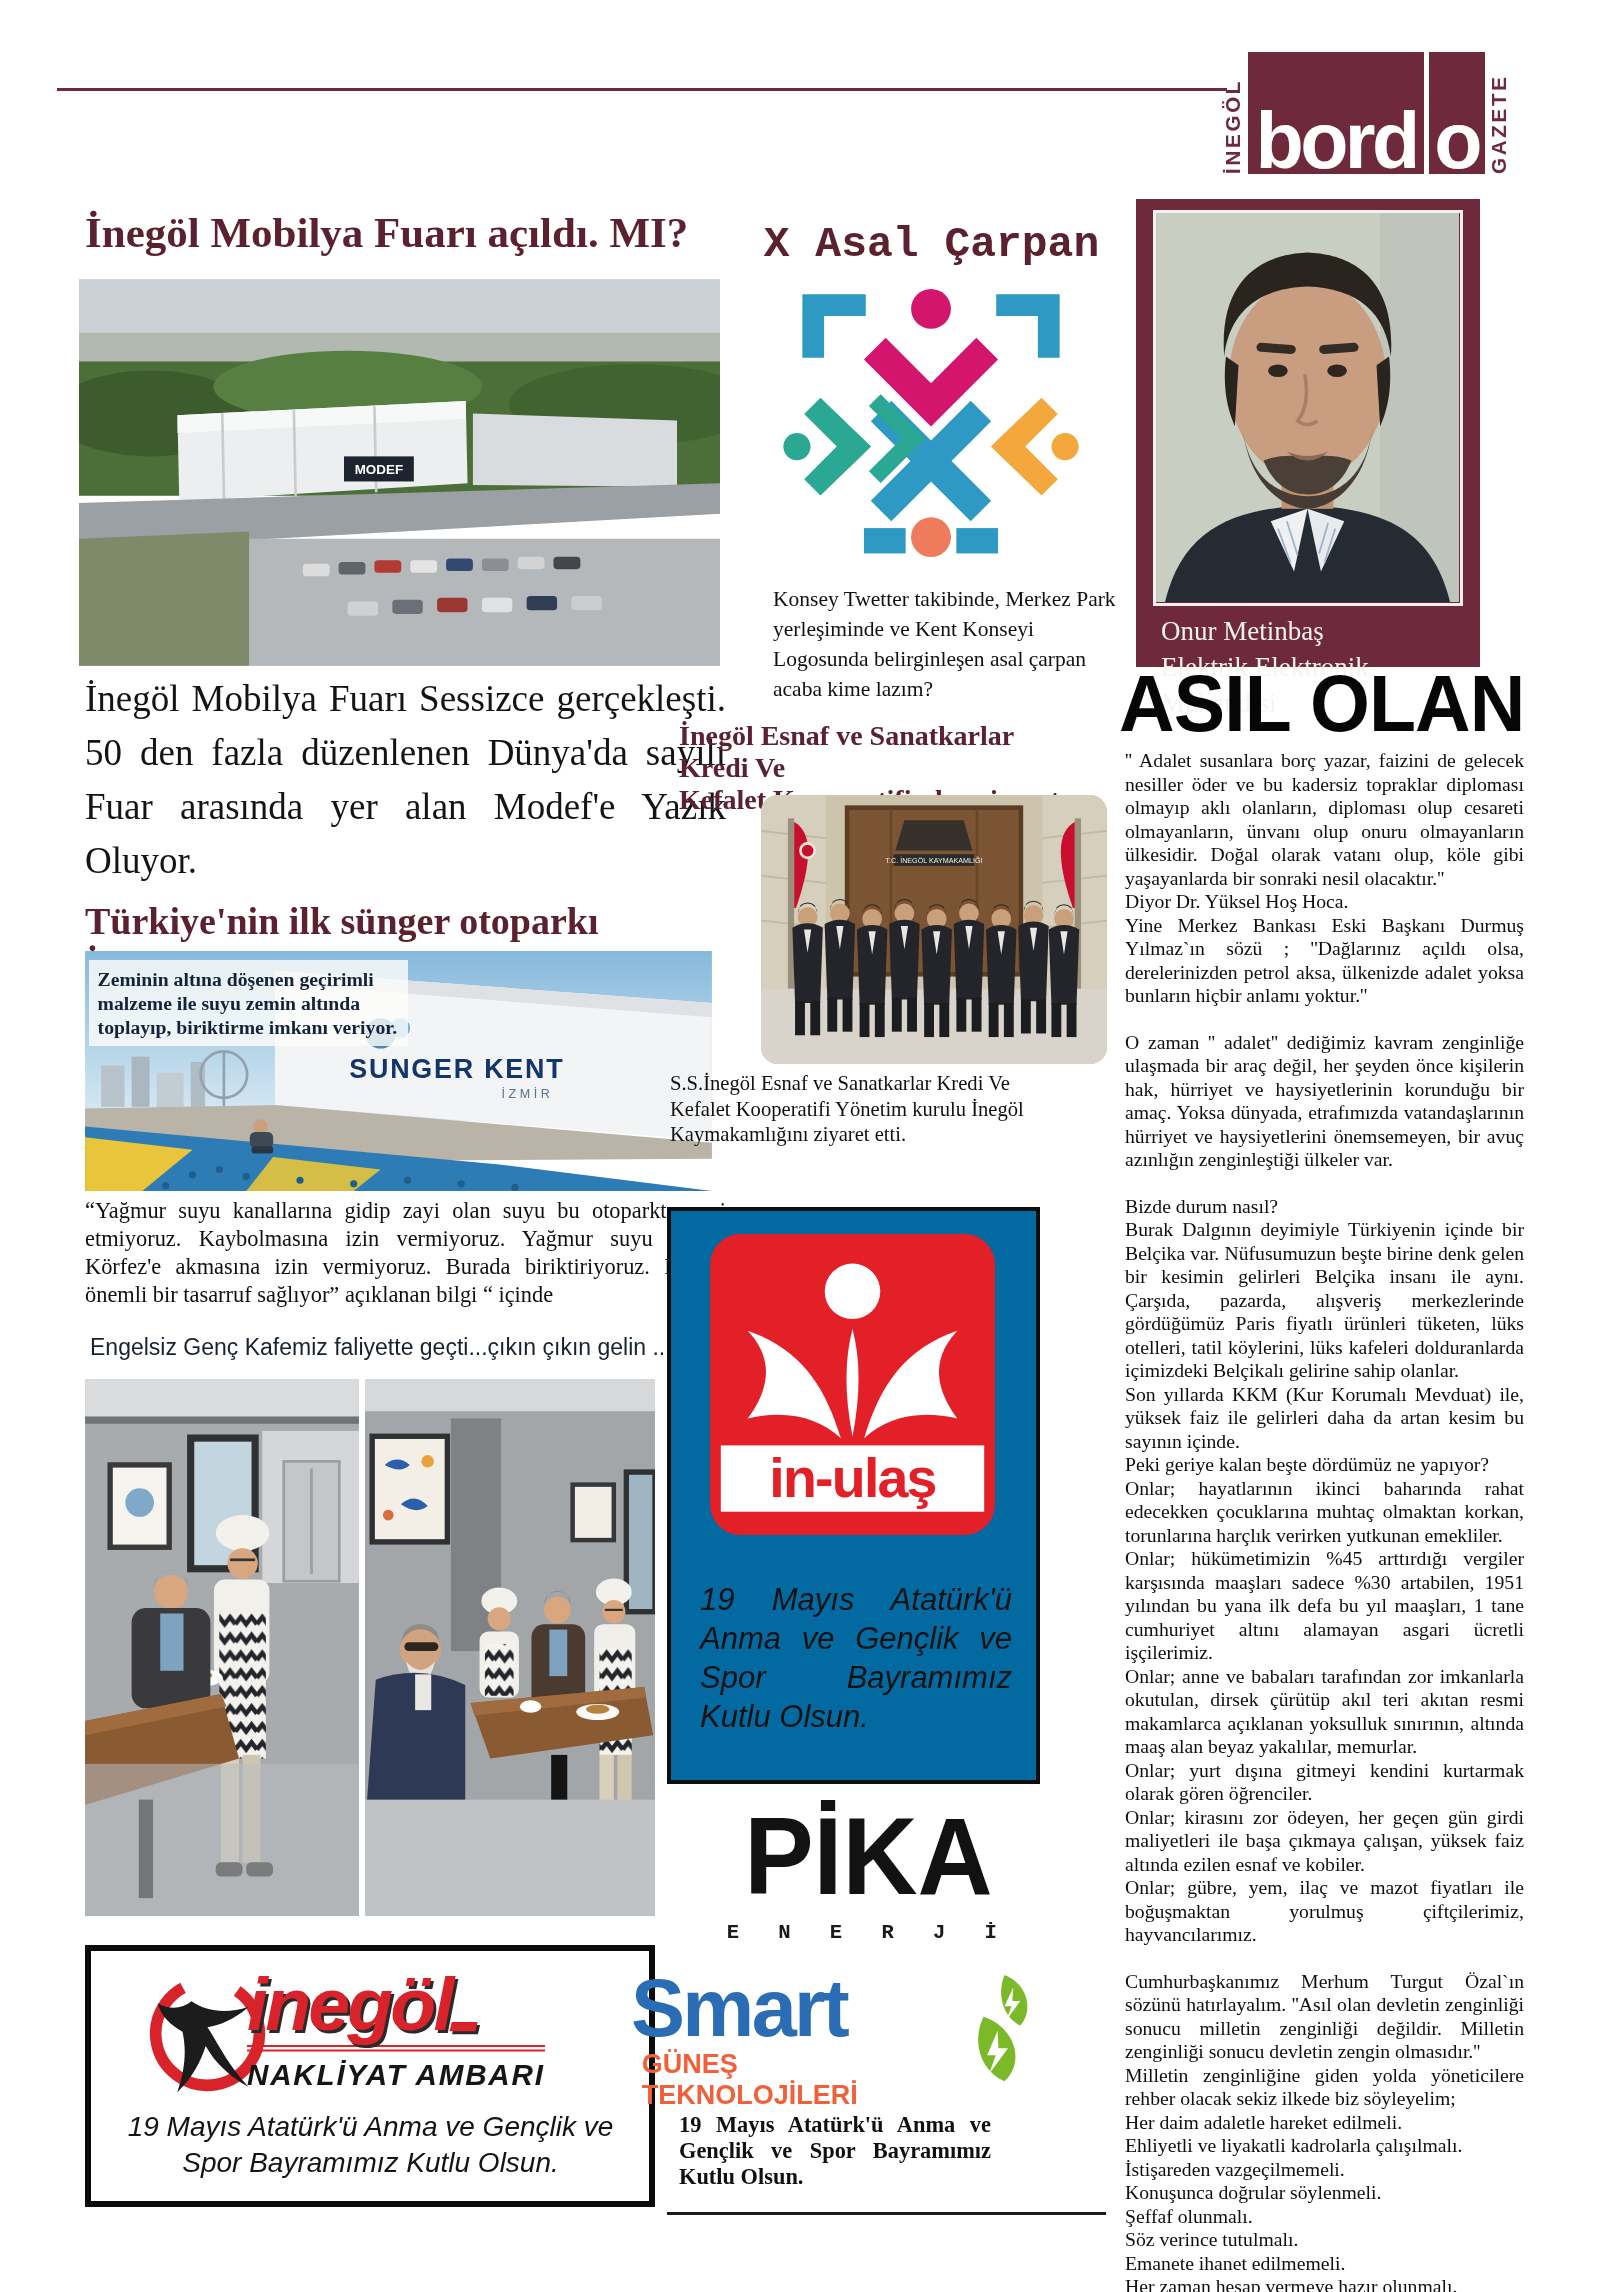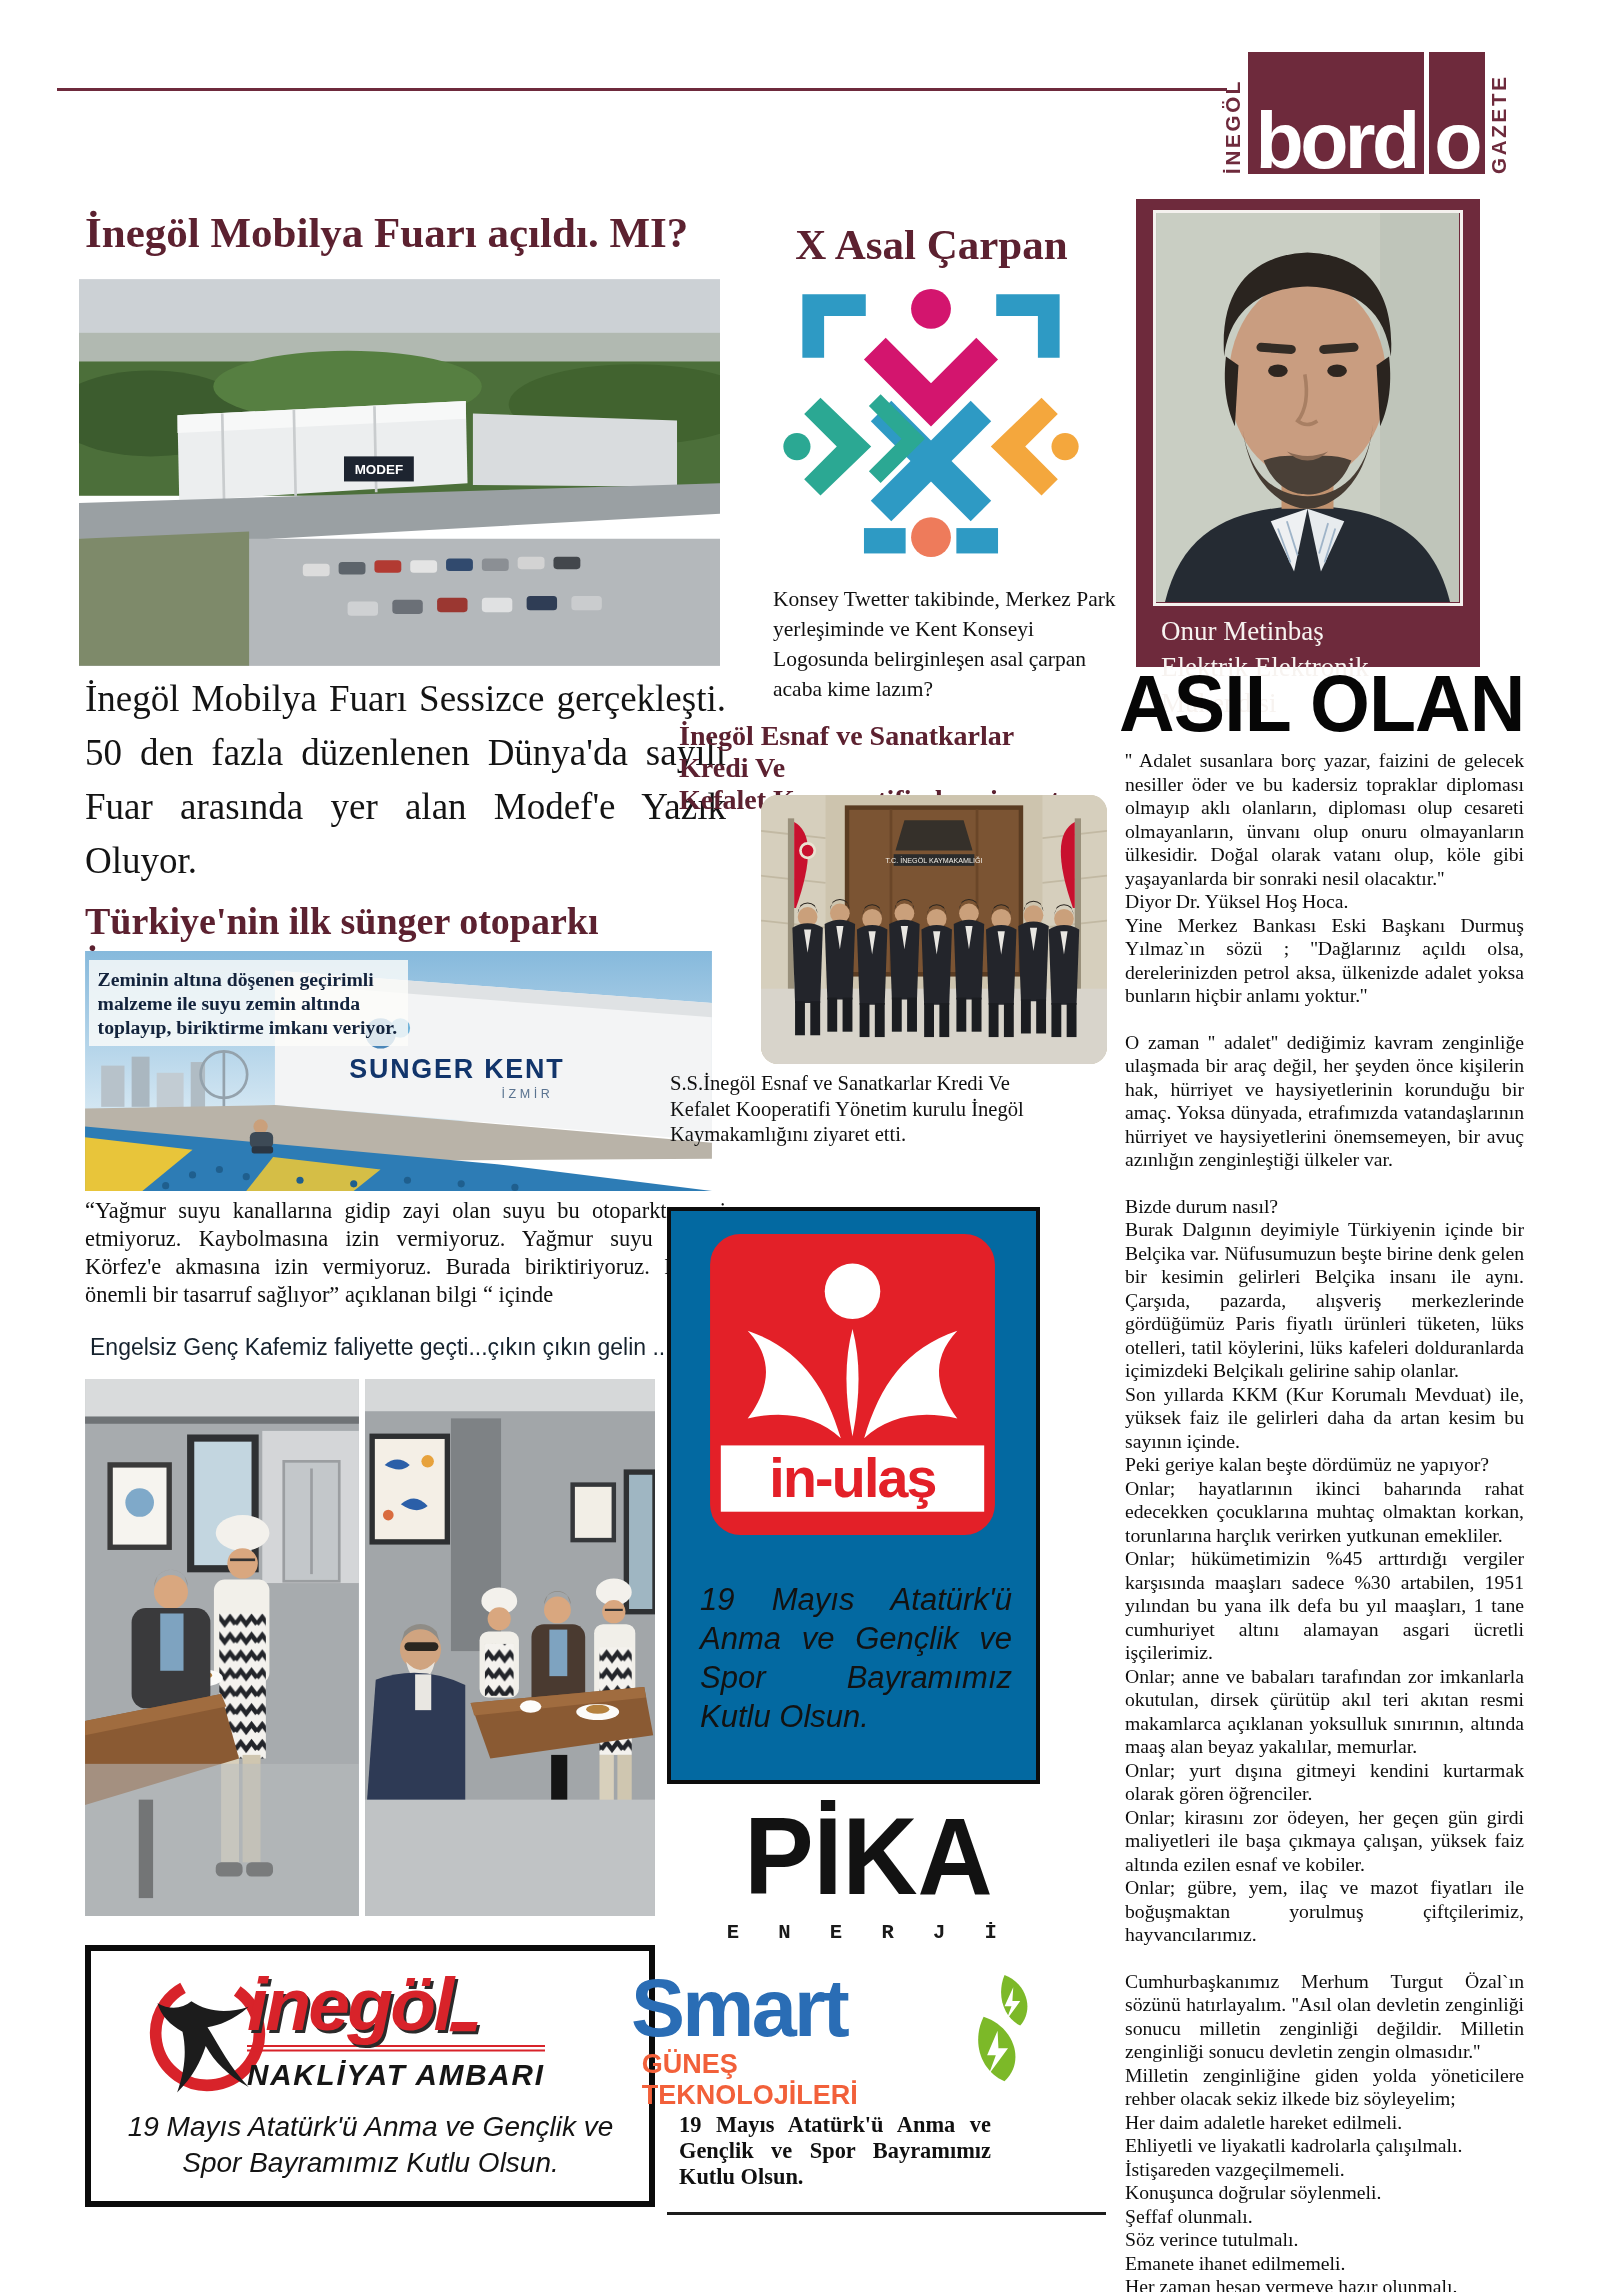--- a/index.html
+++ b/index.html
@@ -16,21 +16,21 @@
       font-weight:bold;font-size:20.6px;letter-spacing:2.7px;color:#6e2a3c;line-height:1;display:flex;align-items:center;}
   .brand-box{background:#6e2a3c;display:flex;align-items:flex-end;justify-content:center;overflow:hidden;}
   .brand-box span{font-family:"Liberation Sans",sans-serif;font-weight:bold;color:#fff;font-size:79px;
       line-height:0.82;letter-spacing:-3.6px;}
   
   #lh1{left:85px;top:208px;width:641px;font-size:43px;font-weight:600;color:#5c2130;}
   #l-article1{left:85px;top:672px;width:641px;font-size:37px;line-height:54px;color:#141414;}
   #lh2{left:85px;top:899px;width:641px;font-size:38px;font-weight:600;color:#5c2130;}
   #l-quote{left:85px;top:1197px;width:641px;font-size:22.4px;line-height:28px;color:#101010;}
   #cafe-caption{left:90px;top:1334px;width:609px;font-size:23px;color:#16222e;}
-  #mh1{left:757px;top:220px;width:349px;font-size:43px;font-weight:600;color:#5c2130;text-align:center;}
+  #mh1{left:757px;top:220px;width:349px;font-size:43px;font-weight:600;color:#5c2130;text-align:center;font-family:Liberation Mono, monospace;}
   #m-caption1{left:773px;top:584px;width:347px;font-size:21.5px;line-height:30px;color:#101010;}
   #mh2{left:679px;top:720px;width:401px;font-size:28px;line-height:32px;font-weight:600;color:#5c2130;}
   #m-caption2{left:670px;top:1071px;width:405px;font-size:20.6px;line-height:25.5px;color:#101010;}
   
   .photo{overflow:hidden;}
   #fair-photo{left:79px;top:279px;width:641px;height:387px;}
   #sponge-photo{left:85px;top:951px;width:627px;height:240px;}
   #sponge-overlay{left:3.6px;top:9px;width:301px;background:rgba(252,252,250,0.82);padding:7.2px 9px;
       font-size:19.7px;line-height:24px;font-weight:bold;color:#13233c;}
   #cafe-photo-1{left:85px;top:1379px;width:274px;height:537px;}

